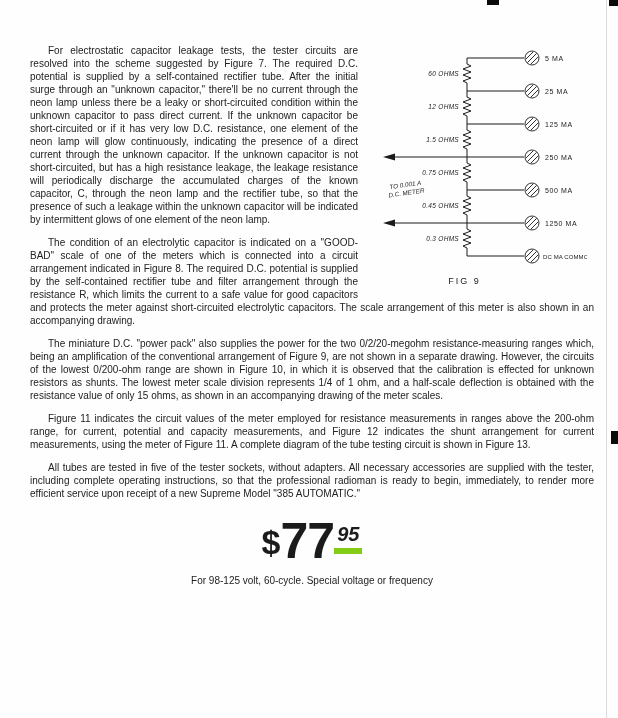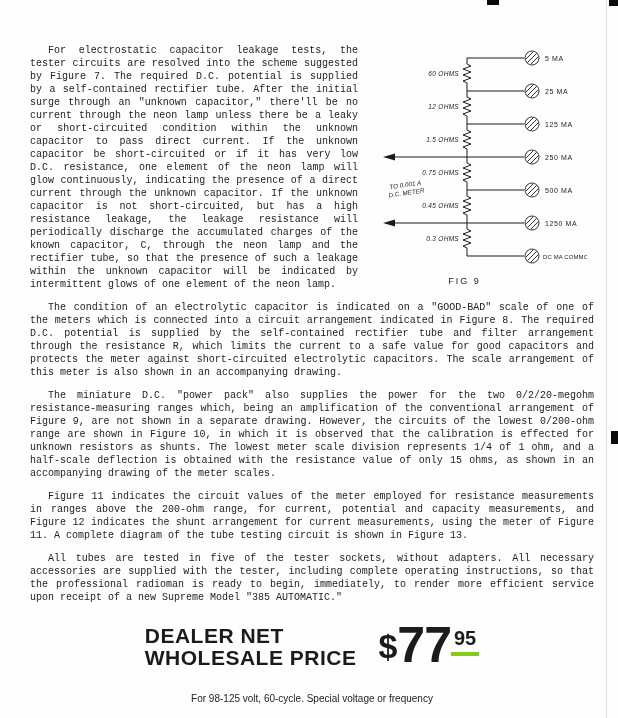--- a/index.html
+++ b/index.html
@@ -25,21 +25,20 @@
     position: absolute;
     top: 44px; left: 30px; right: 24px;
   }
   .para {
     font-size: 10px;
     line-height: 13px;
     text-align: justify;
     margin: 0 0 10px 0;
     text-indent: 18px;
     color: #222;
-    font-family: Liberation Mono, monospace;
   }
   .fig {
     float: right;
     width: 222px;
     margin: 0 0 4px 14px;
   }
   .fig svg { display: block; }
   .fig svg text { font-family: "Liberation Sans", sans-serif; fill: #1b1b1b; }
   .wire { stroke: #1b1b1b; stroke-width: 1; fill: none; }
   .term-shape { stroke: #1b1b1b; stroke-width: 0.9; fill: none; }
@@ -69,27 +68,28 @@
     font-weight: 700;
     letter-spacing: 0.5px;
     line-height: 22px;
     padding-top: 3px;
   }
   .price-amount { display: flex; align-items: flex-start; }
   .price-dollar-sign { font-size: 34px; font-weight: 700; line-height: 1; margin-top: 7px; }
   .price-dollars { font-size: 50px; font-weight: 700; line-height: 0.92; letter-spacing: -1px; }
   .price-cents {
     font-size: 20px; font-weight: 700; line-height: 1;
-    border-bottom: 4px solid #84cc16;
+    border-bottom: 6px solid #84cc16;
     padding: 2px 3px 4px 3px;
     margin-top: 4px;
+    font-style: italic;
   }
 
   .footer {
-    margin-top: 20px;
+    margin-top: 7px;
     text-align: center;
     font-size: 10px;
     line-height: 19px;
     color: #222;
   }
 </style>
 </head>
 <body>
 
 <div class="page">
@@ -167,24 +167,20 @@
       <figcaption>FIG 9</figcaption>
     </figure>
 
     <p class="para">For electrostatic capacitor leakage tests, the tester circuits are resolved into the scheme suggested by Figure 7.  The required D.C. potential is supplied by a self-contained rectifier tube.  After the initial surge through an "unknown capacitor," there'll be no current through the neon lamp unless there be a leaky or short-circuited condition within the unknown capacitor to pass direct current.  If the unknown capacitor be short-circuited or if it has very low D.C. resistance, one element of the neon lamp will glow continuously, indicating the presence of a direct current through the unknown capacitor.  If the unknown capacitor is not short-circuited, but has a high resistance leakage, the leakage resistance will periodically discharge the accumulated charges of the known capacitor, C, through the neon lamp and the rectifier tube, so that the presence of such a leakage within the unknown capacitor will be indicated by intermittent glows of one element of the neon lamp.</p>
     <p class="para">The condition of an electrolytic capacitor is indicated on a "GOOD-BAD" scale of one of the meters which is connected into a circuit arrangement indicated in Figure 8.  The required D.C. potential is supplied by the self-contained rectifier tube and filter arrangement through the resistance R, which limits the current to a safe value for good capacitors and protects the meter against short-circuited electrolytic capacitors. The scale arrangement of this meter is also shown in an accompanying drawing.</p>
     <p class="para">The miniature D.C. "power pack" also supplies the power for the two 0/2/20-megohm resistance-measuring ranges which, being an amplification of the conventional arrangement of Figure 9, are not shown in a separate drawing.  However, the circuits of the lowest 0/200-ohm range are shown in Figure 10, in which it is observed that the calibration is effected for unknown resistors as shunts.  The lowest meter scale division represents 1/4 of 1 ohm, and a half-scale deflection is obtained with the resistance value of only 15 ohms, as shown in an accompanying drawing of the meter scales.</p>
     <p class="para">Figure 11 indicates the circuit values of the meter employed for resistance measurements in ranges above the 200-ohm range, for current, potential and capacity measurements, and Figure 12 indicates the shunt arrangement for current measurements, using the meter of Figure 11.  A complete diagram of the tube testing circuit is shown in Figure 13.</p>
     <p class="para">All tubes are tested in five of the tester sockets, without adapters.  All necessary accessories are supplied with the tester, including complete operating instructions, so that the professional radioman is ready to begin, immediately, to render more efficient service upon receipt of a new Supreme Model "385 AUTOMATIC."</p>
 
     <div class="price">
-      <div class="price-label">
-        <div>DEALER NET</div>
-        <div>WHOLESALE PRICE</div>
-      </div>
       <div class="price-amount">
         <span class="price-dollar-sign">$</span>
         <span class="price-dollars">77</span>
         <span class="price-cents">95</span>
       </div>
     </div>
 
     <div class="footer">
       <div>For 98-125 volt, 60-cycle. Special voltage or frequency</div>
     </div>

